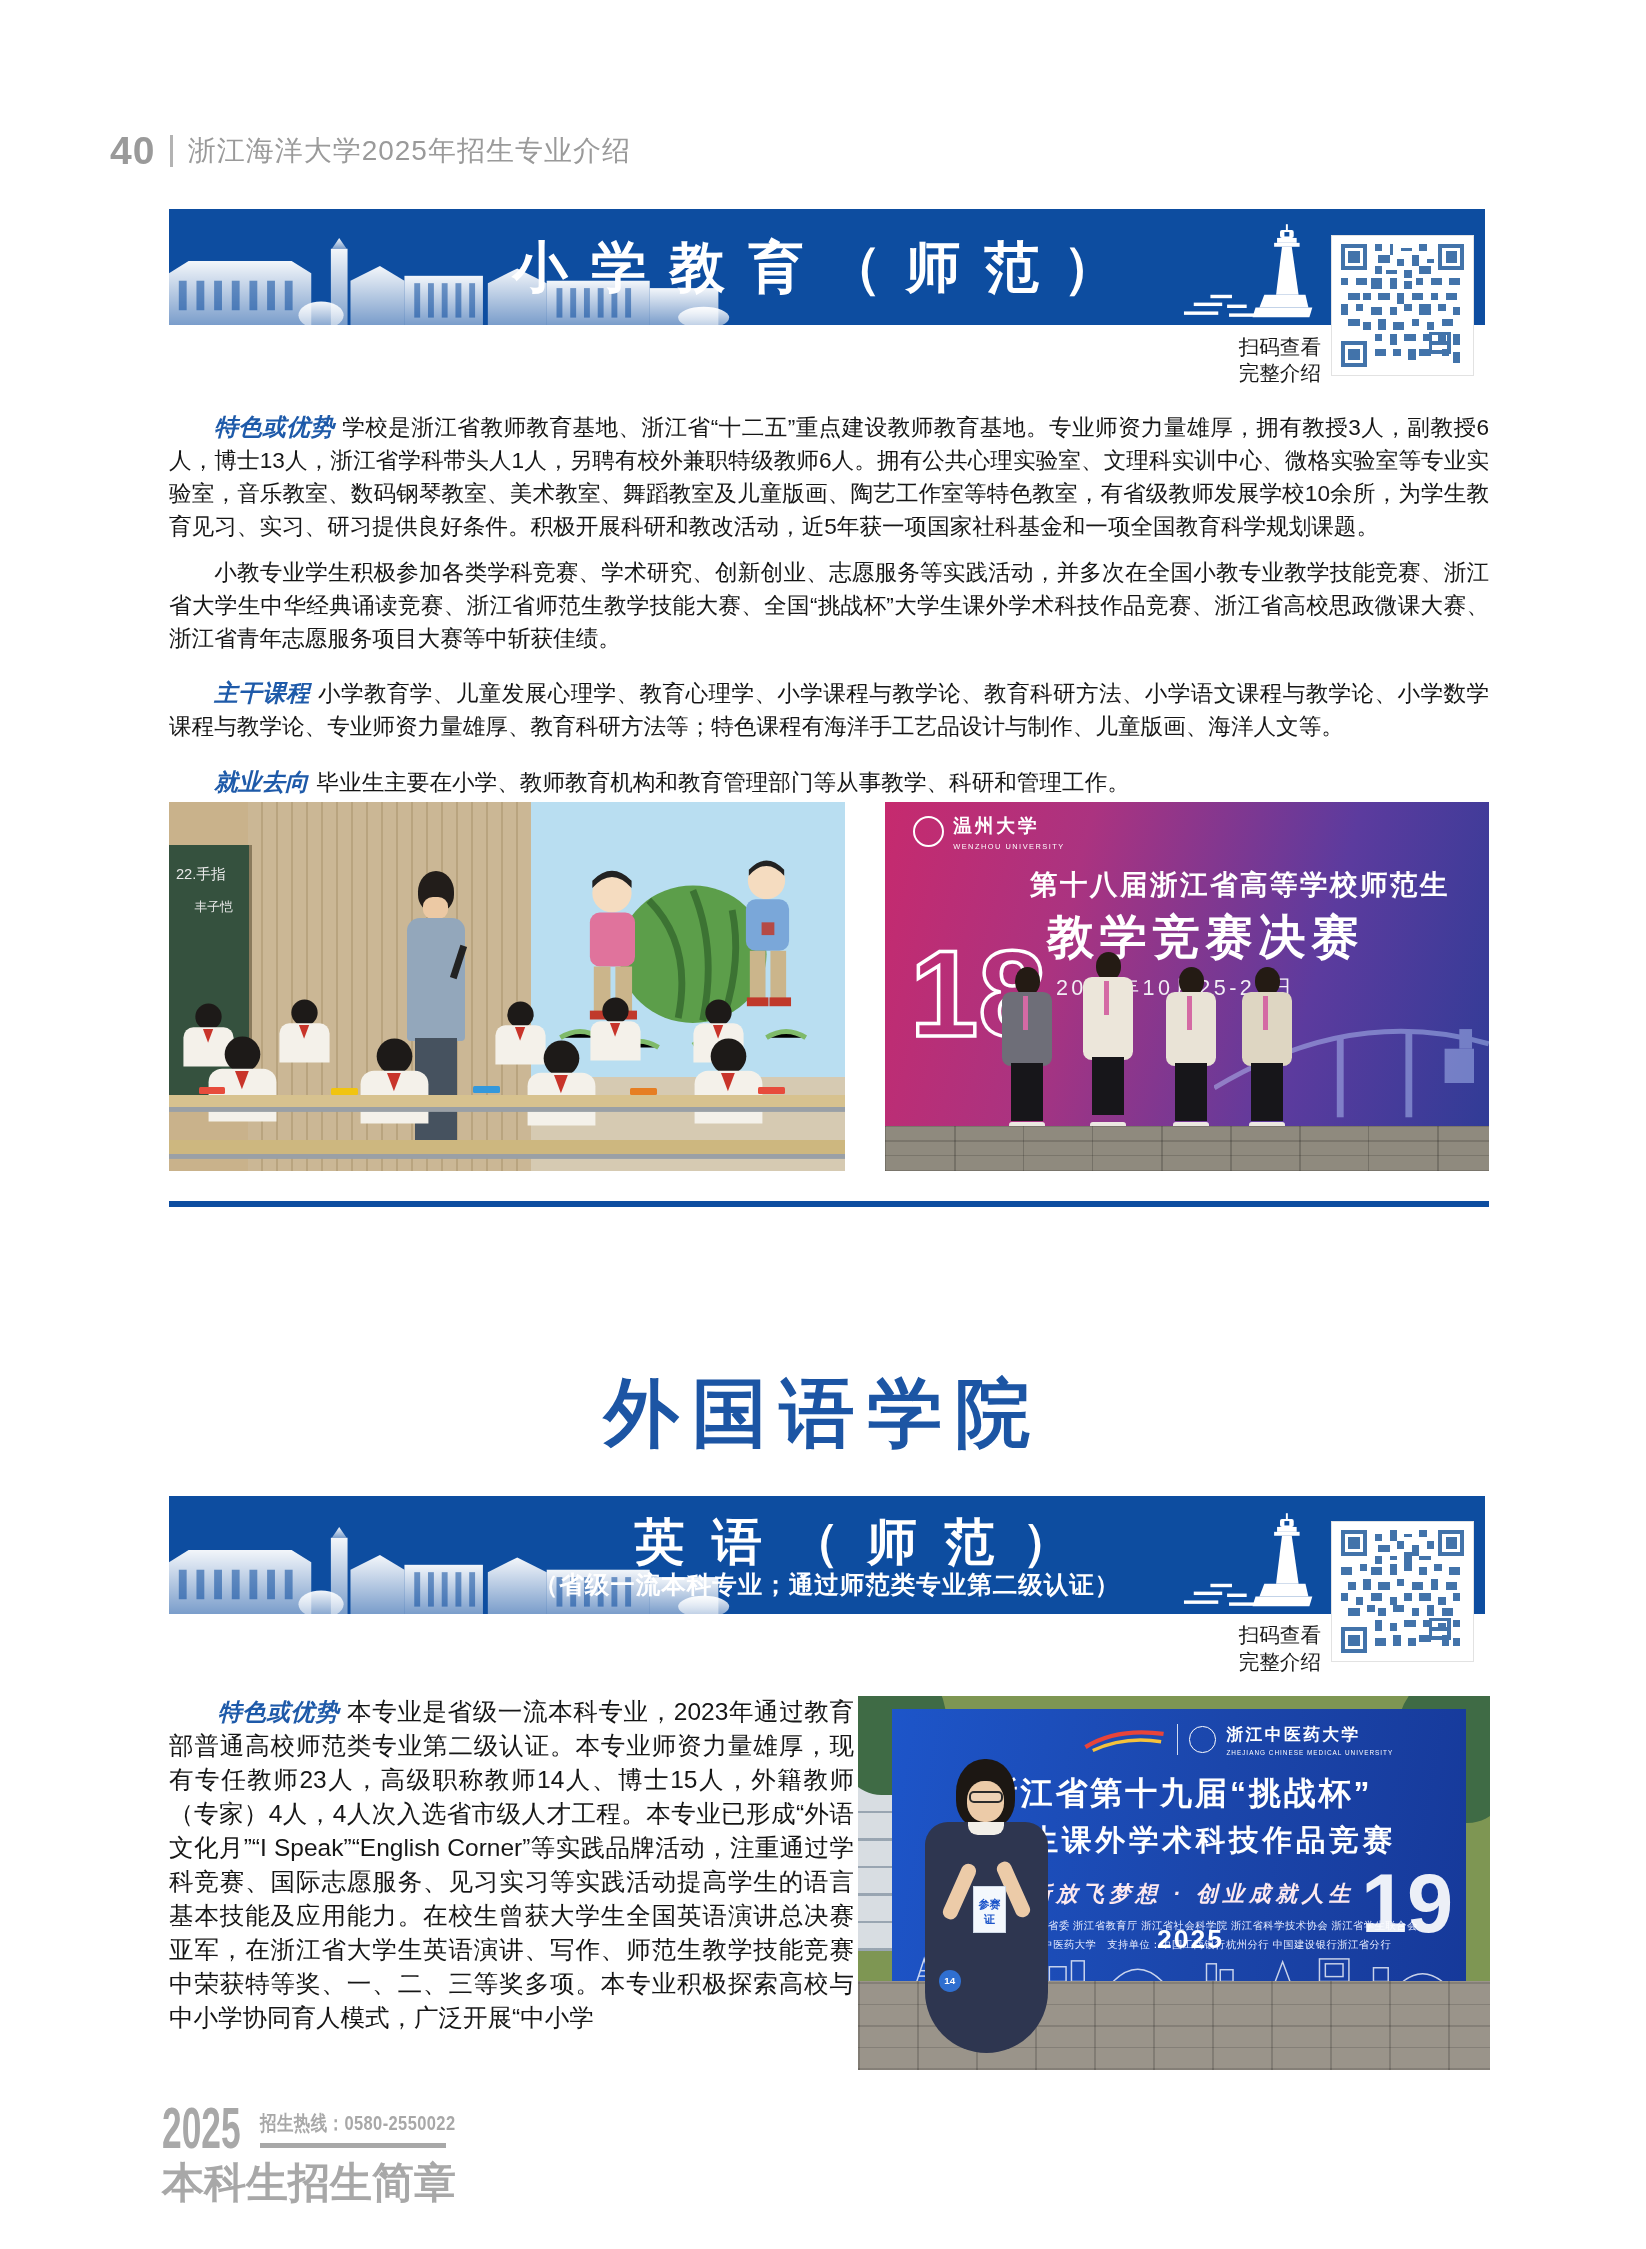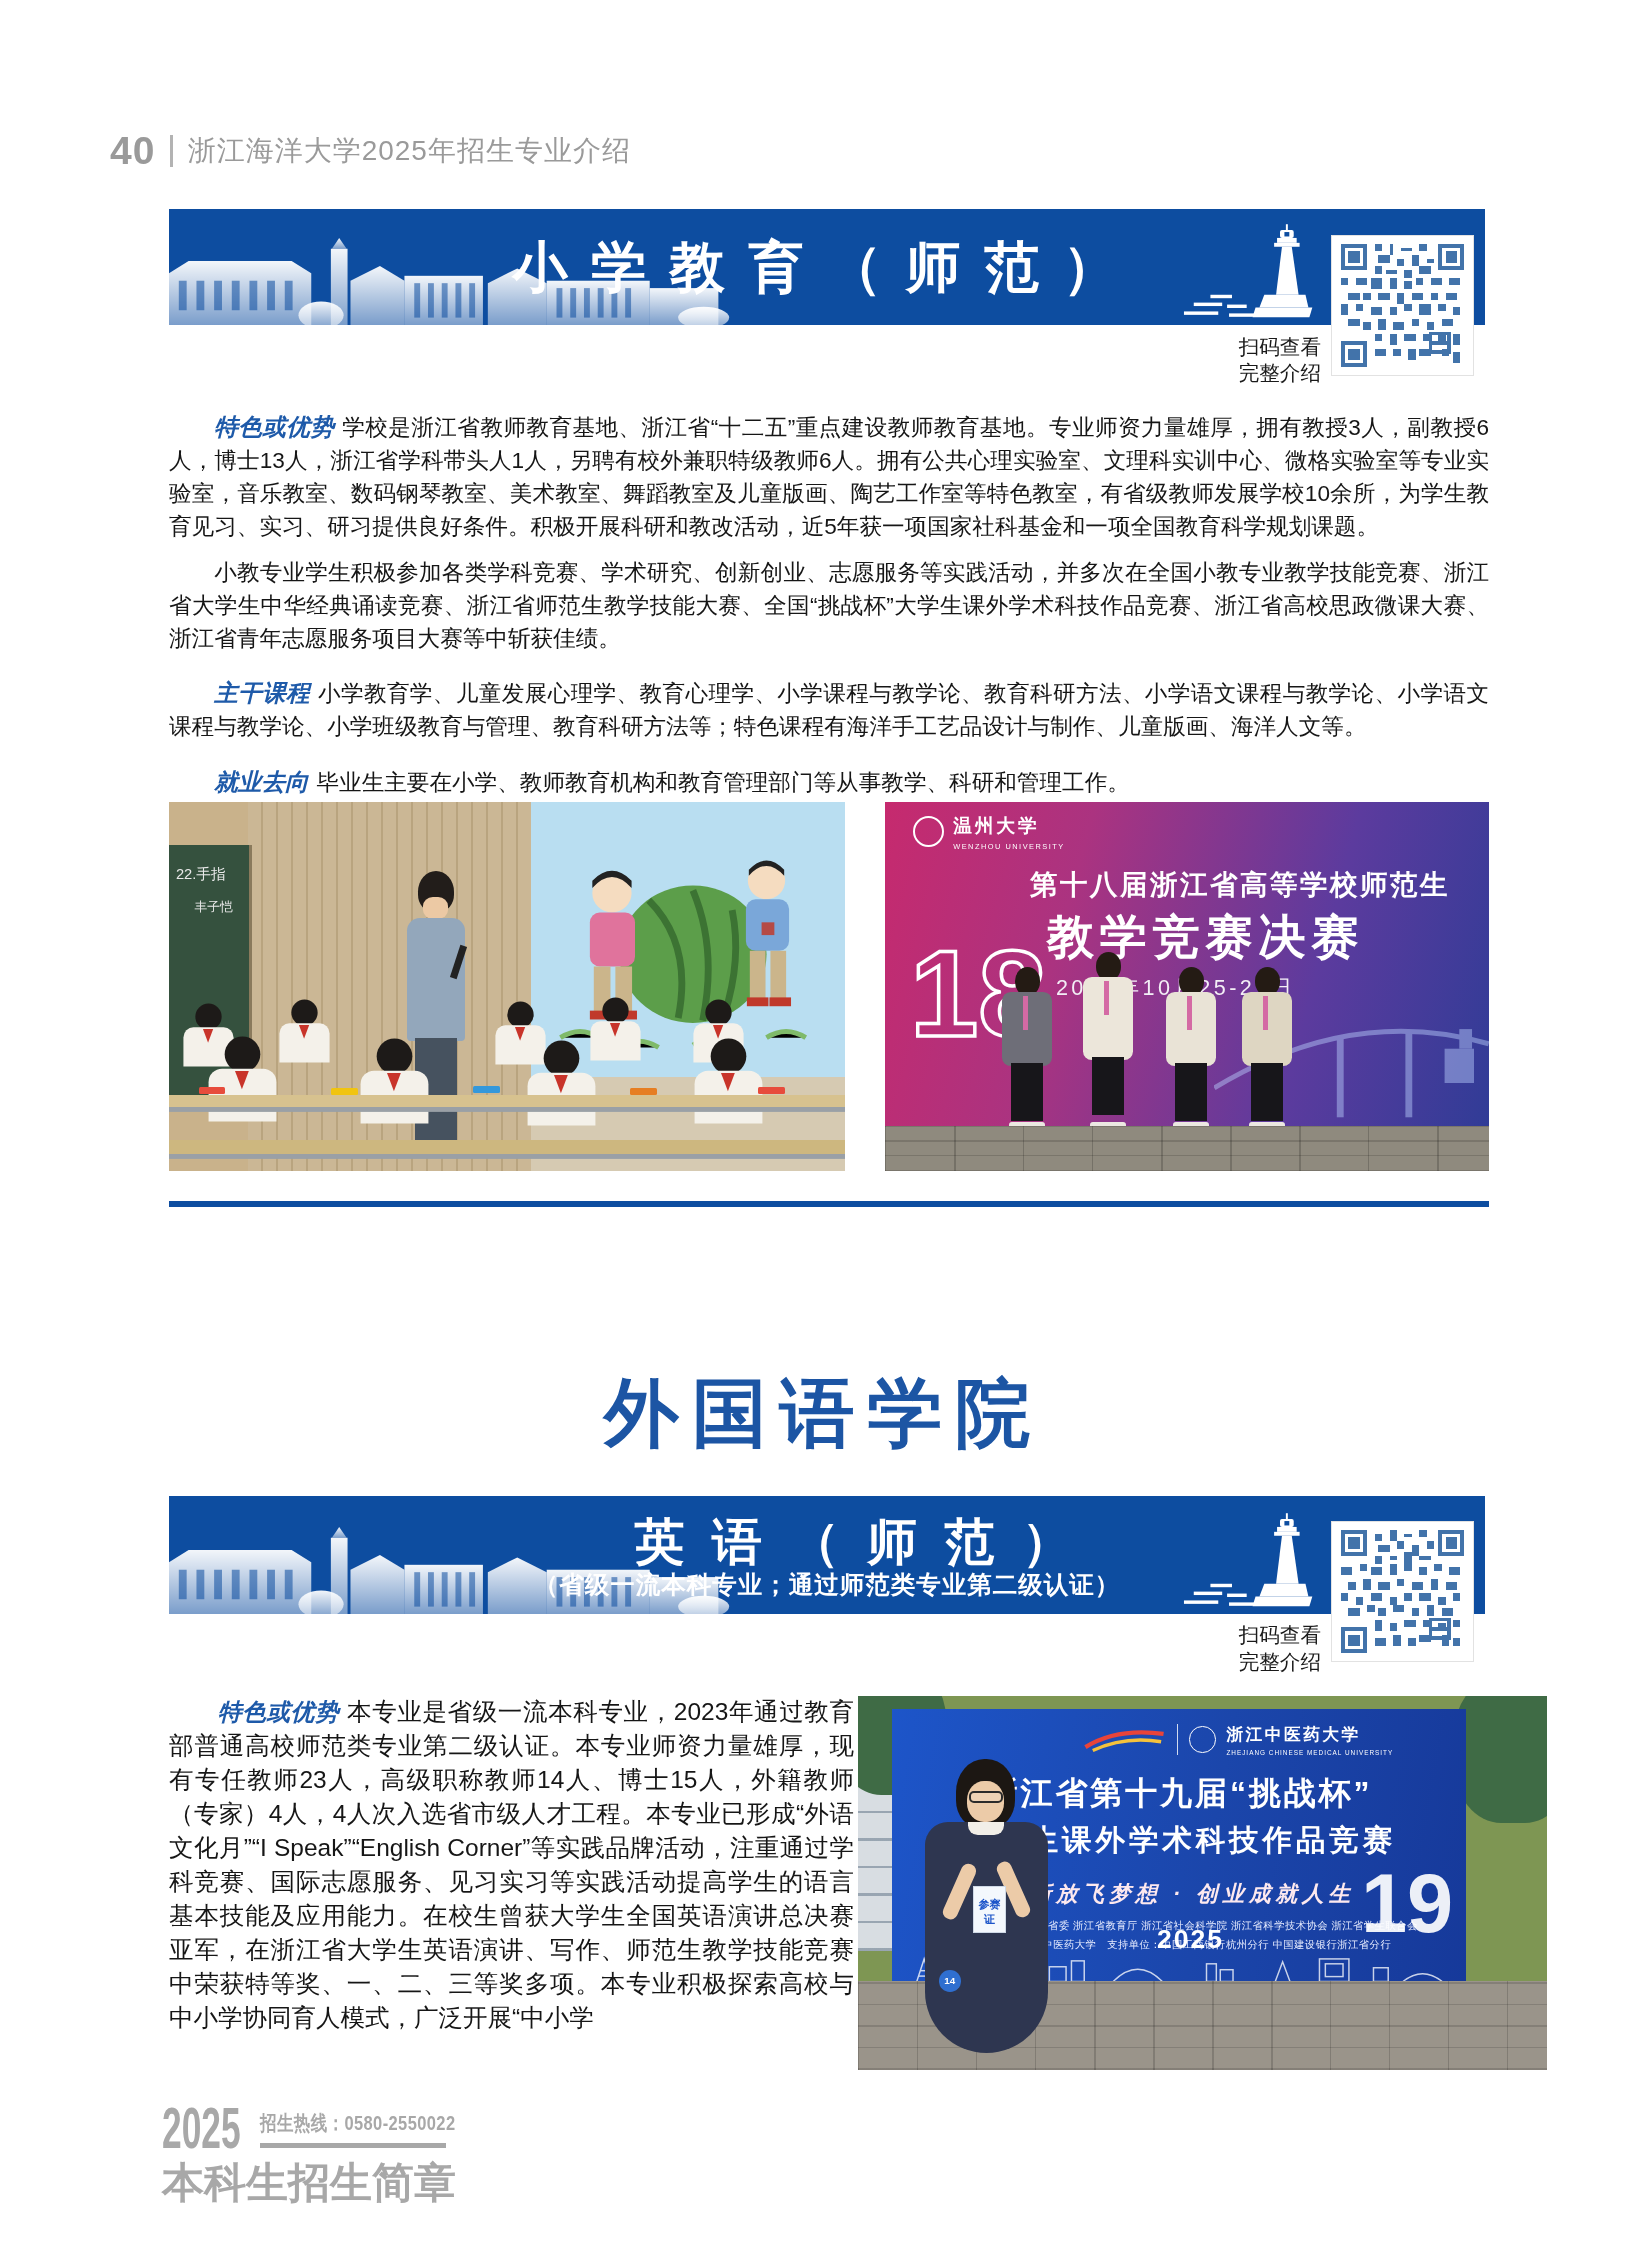--- a/index.html
+++ b/index.html
@@ -92,21 +92,21 @@
 
   
   .divider{position:absolute;left:169px;top:1201px;width:1320px;height:6.4px;background:#0d4da0;}
   .college{position:absolute;left:0;top:1364px;width:100%;text-align:center;
            font-size:75px;font-weight:bold;color:#1c55a4;letter-spacing:12.8px;}
 
   
   .txt2{position:absolute;left:169px;top:1695px;width:685px;font-size:24.5px;line-height:34px;
         text-align:justify;color:#161616;}
   .txt2 p{margin:0;text-indent:2em;}
-  .sec2-photo{position:absolute;left:858px;top:1696px;width:689px;height:374px;overflow:hidden;background:#7e9653;}
+  .sec2-photo{position:absolute;left:858px;top:1696px;width:632px;height:374px;overflow:hidden;background:#7e9653;}
   .tree{position:absolute;background:#3f6b45;border-radius:40%;}
   .bldg2{position:absolute;left:0;top:0;width:38px;height:255px;background:#d8dde2;
     background-image:repeating-linear-gradient(0deg,rgba(90,110,130,.5) 0 2.9px,transparent 2.9px 27.5px);}
   .backdrop{position:absolute;left:34px;top:12.8px;width:574px;height:275px;
     background:linear-gradient(100deg,#1d55c9 0%,#1b46ab 55%,#16399a 100%);}
   .zj-top{position:absolute;left:191px;top:14.7px;color:#fff;display:flex;align-items:center;gap:10.8px;}
   .swoosh{width:83px;height:29.5px;}
   .zj-div{width:1.5px;height:31px;background:rgba(255,255,255,.8);}
   .zj-ring{width:26.5px;height:26.5px;border:1.5px solid #fff;border-radius:50%;box-sizing:border-box;}
   .zj-name{font-size:16.7px;font-weight:bold;letter-spacing:2.5px;}
@@ -234,21 +234,21 @@
         <rect x="24" y="24" width="5" height="5" fill="none" stroke="#4273aa" stroke-width="1"></rect>
       </g>
     </svg>
   </div>
   <div class="qr-cap cap1">扫码查看</div>
   <div class="qr-cap cap2">完整介绍</div>
 
   <div class="txt1">
     <p><span class="p-lead">特色或优势</span><span>学校是浙江省教师教育基地、浙江省“十二五”重点建设教师教育基地。专业师资力量雄厚，拥有教授3人，副教授6人，博士13人，浙江省学科带头人1人，另聘有校外兼职特级教师6人。拥有公共心理实验室、文理科实训中心、微格实验室等专业实验室，音乐教室、数码钢琴教室、美术教室、舞蹈教室及儿童版画、陶艺工作室等特色教室，有省级教师发展学校10余所，为学生教育见习、实习、研习提供良好条件。积极开展科研和教改活动，近5年获一项国家社科基金和一项全国教育科学规划课题。</span></p>
     <p class="sp"><span>小教专业学生积极参加各类学科竞赛、学术研究、创新创业、志愿服务等实践活动，并多次在全国小教专业教学技能竞赛、浙江省大学生中华经典诵读竞赛、浙江省师范生教学技能大赛、全国“挑战杯”大学生课外学术科技作品竞赛、浙江省高校思政微课大赛、浙江省青年志愿服务项目大赛等中斩获佳绩。</span></p>
-    <p class="sp2"><span class="p-lead">主干课程</span><span>小学教育学、儿童发展心理学、教育心理学、小学课程与教学论、教育科研方法、小学语文课程与教学论、小学语文课程与教学论、小学班级教育与管理、教育科研方法等；特色课程有海洋手工艺品设计与制作、儿童版画、海洋人文等。</span></p>
+    <p class="sp2"><span class="p-lead">主干课程</span><span>小学教育学、儿童发展心理学、教育心理学、小学课程与教学论、教育科研方法、小学语文课程与教学论、小学数学课程与教学论、专业师资力量雄厚、教育科研方法等；特色课程有海洋手工艺品设计与制作、儿童版画、海洋人文等。</span></p>
     <p class="sp2"><span class="p-lead">就业去向</span><span>毕业生主要在小学、教师教育机构和教育管理部门等从事教学、科研和管理工作。</span></p>
   </div>
 
   <div class="photos">
 
     <div class="ph ph-left">
       <div class="wood"></div>
       <div class="board">
         <span class="bt1">22.手指</span>
         <span class="bt2">丰子恺</span>

